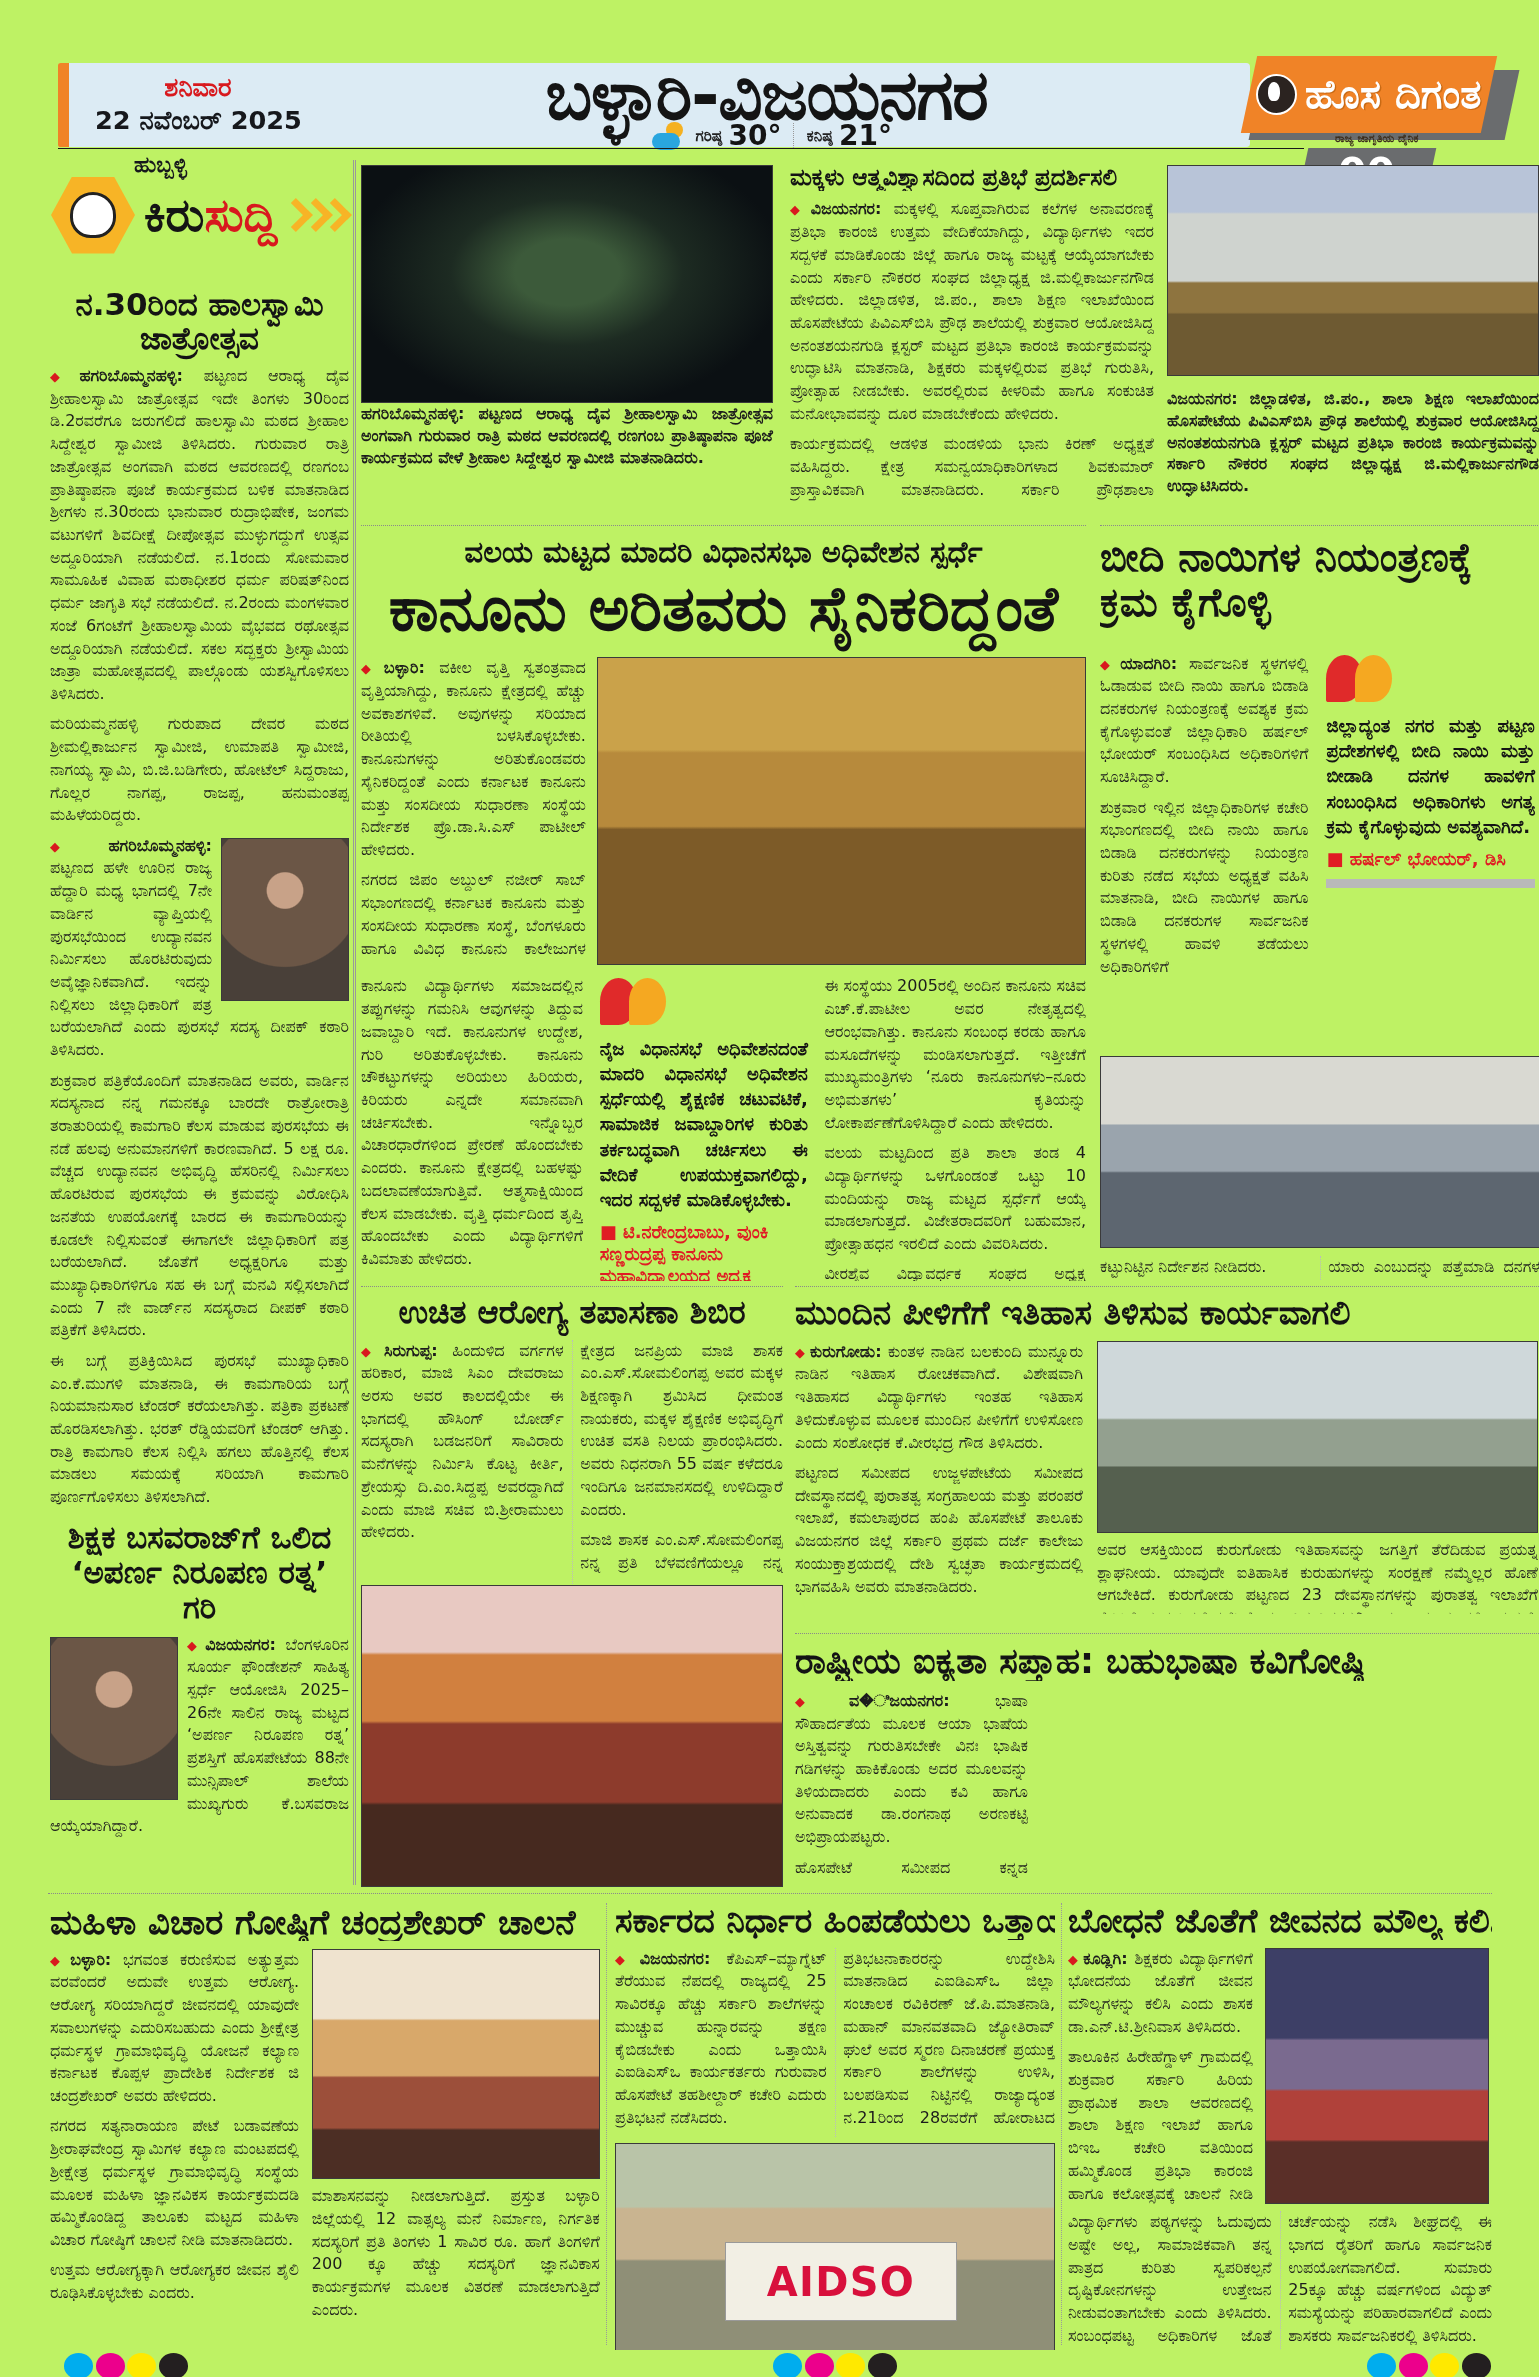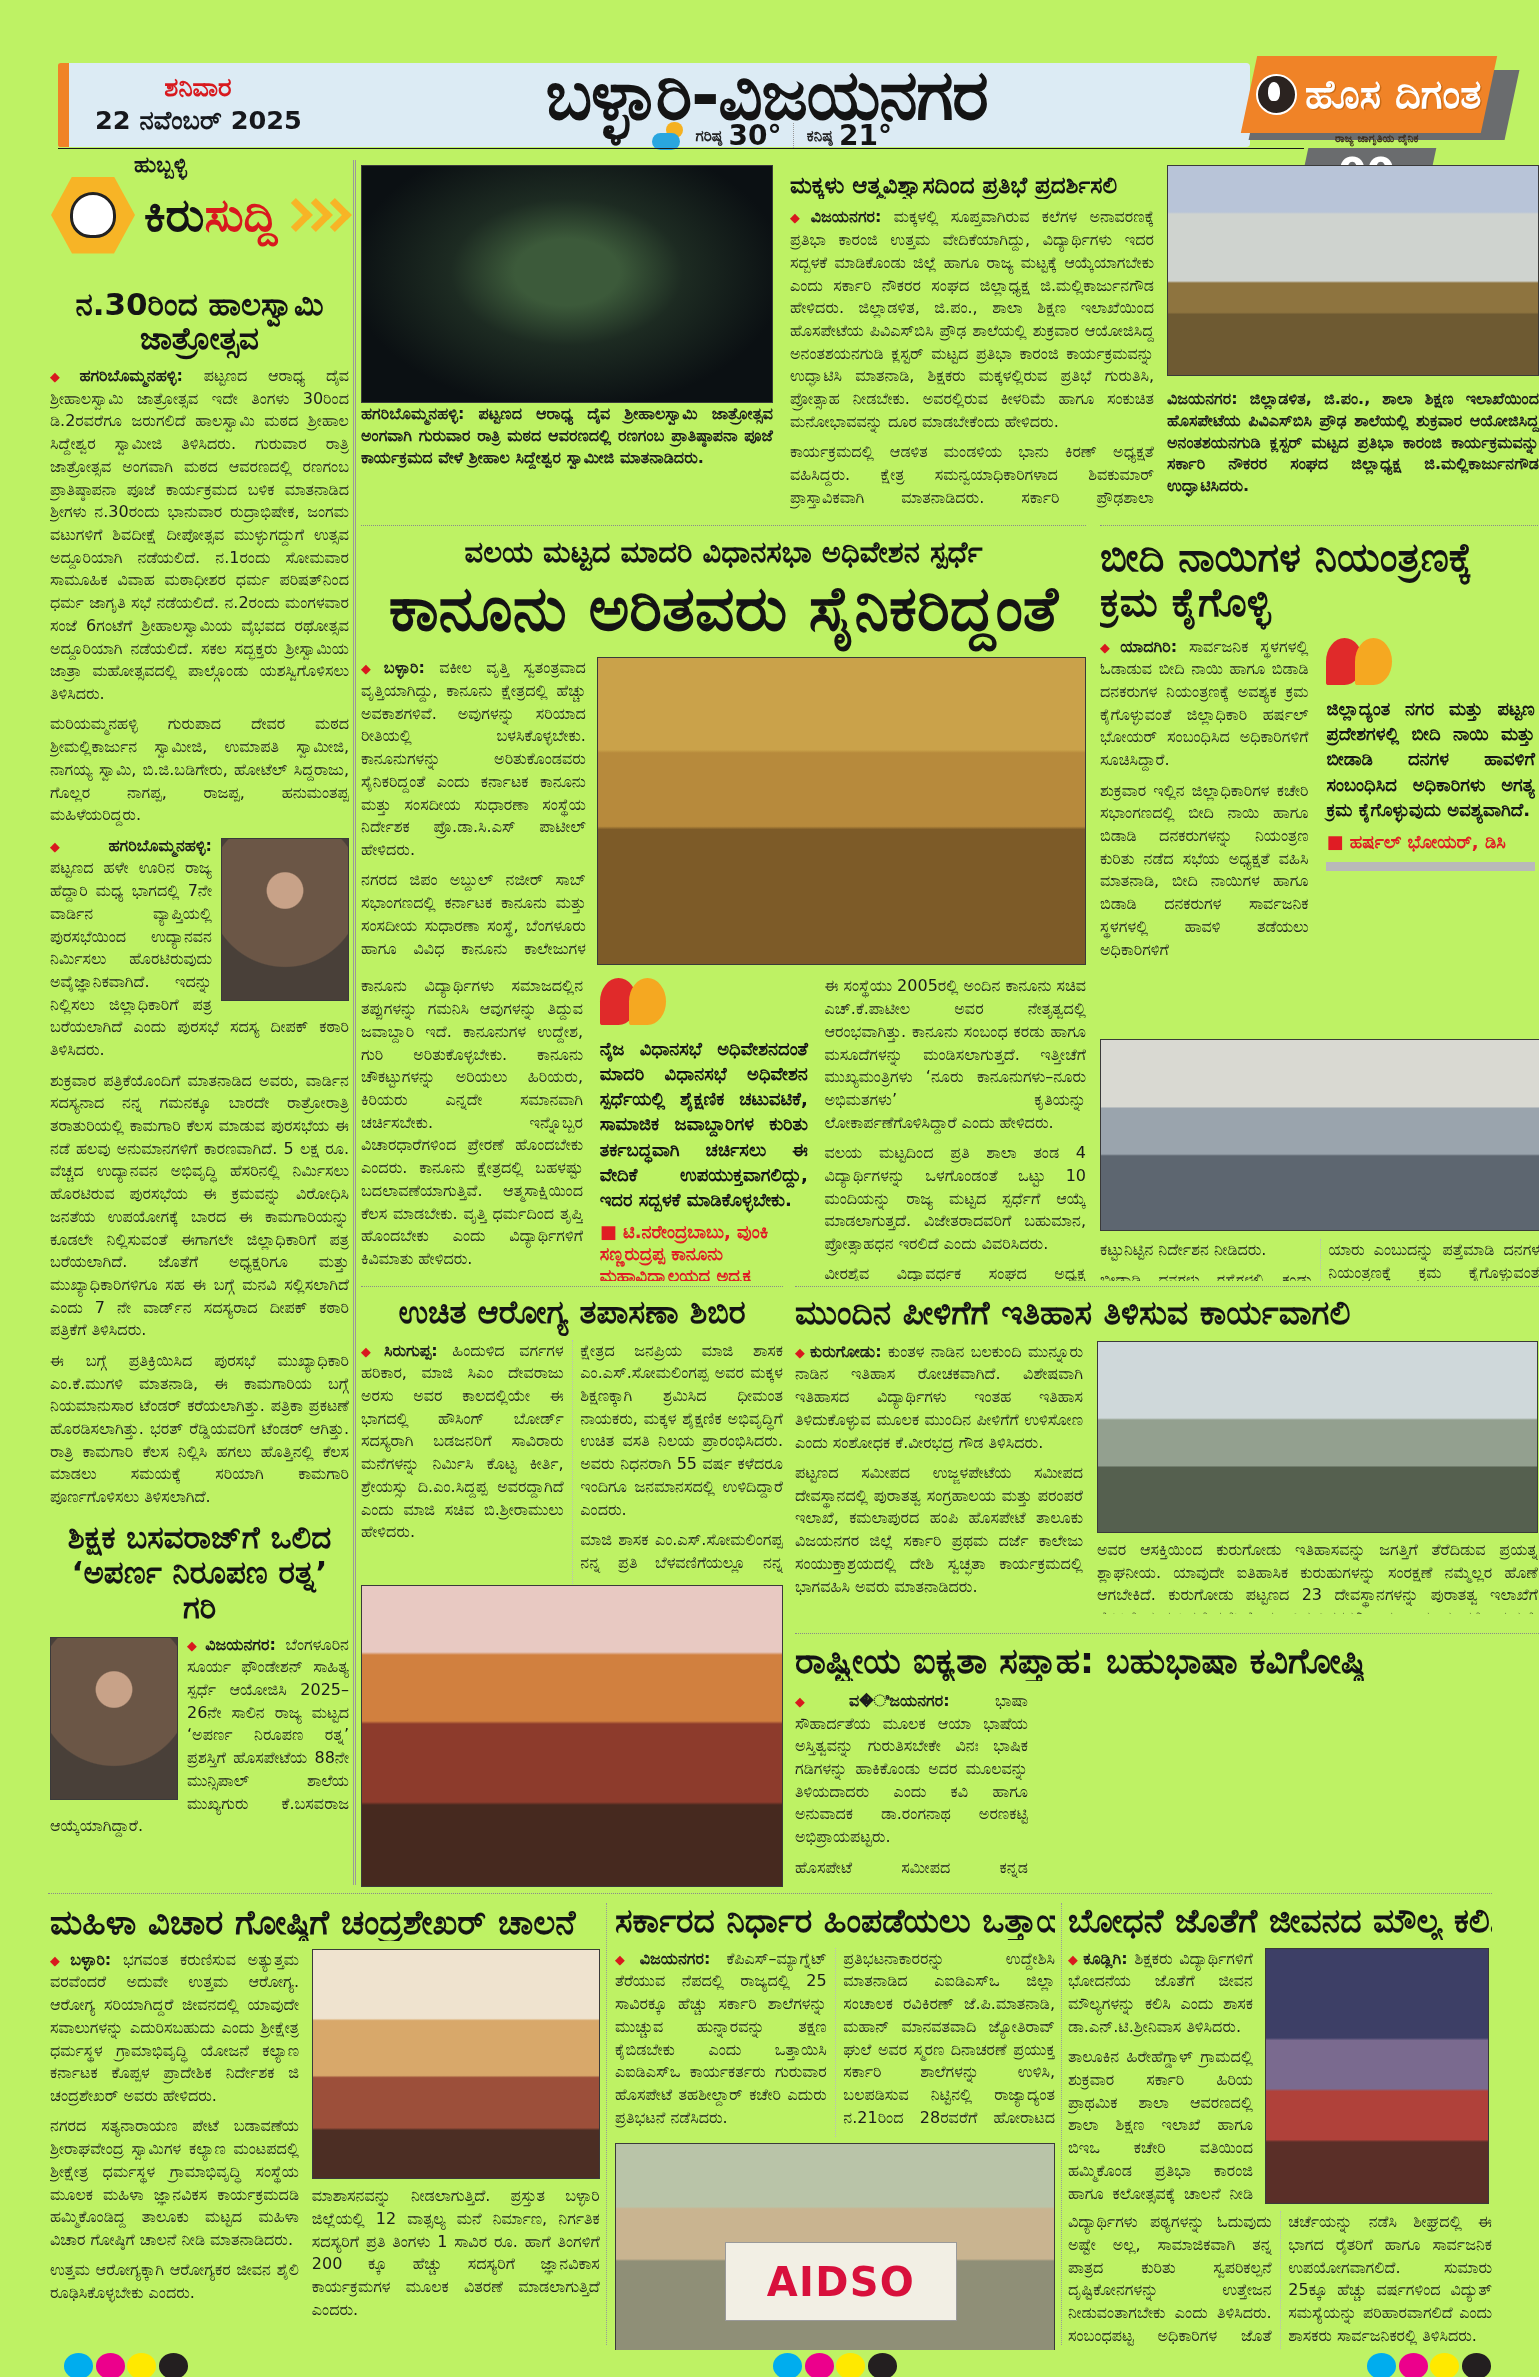--- a/index.html
+++ b/index.html
@@ -65,38 +65,38 @@
   
   .leftrail{position:absolute;left:50px;top:275px;width:299px;height:1610px;overflow:hidden;}
   .lr-head{font-size:31px;text-align:center;margin:11.5px 0 9px 0;}
   .portrait{width:128px;height:163px;float:right;margin:3.8px 0 5.1px 9px;background:
       radial-gradient(circle at 50% 32%,#c8a288 14%,#6b5646 15% 60%,#494039 61%),linear-gradient(#9aa0a8,#777);}
   .portrait.left{float:left;margin:3.8px 9px 5.1px 0;}
   .toprow{position:absolute;left:361px;top:161px;width:1179px;height:350px;overflow:hidden;}
   .tr-photo1{position:absolute;left:0;top:3.8px;width:412px;height:238px;background:
       radial-gradient(ellipse at 50% 45%,#3c5a3a 0 18%,#1d2b22 40%,#0b1013 75%),linear-gradient(#101418,#05070a);}
   .tr-cap1{position:absolute;left:0;top:236px;width:412px;}
-  .tr-art{position:absolute;left:429px;top:12px;width:364px;height:350px;}
+  .tr-art{position:absolute;left:429px;top:4px;width:364px;height:350px;}
   .tr-art .headline{font-size:23px;white-space:nowrap;overflow:hidden;margin-bottom:7.7px;}
   .tr-photo2{position:absolute;left:806px;top:3.8px;width:372px;height:211px;background:
       linear-gradient(180deg,#b8c4d8 0 22%,#cfd3cf 23% 55%,#8e743f 56% 70%,#6e5a32 71% 100%);}
   .tr-cap2{position:absolute;left:806px;top:221px;width:372px;}
   .kanunu{position:absolute;left:361px;top:525px;width:725px;height:746px;overflow:hidden;}
   .kanunu .kicker{display:block;text-align:center;font-size:29px;margin-bottom:3.8px;}
   .kanunu .headline{text-align:center;font-size:62px;margin-bottom:14px;}
   .kn-row1{display:flex;gap:11.5px;}
   .kn-col1{width:225px;height:308px;overflow:hidden;}
   .kn-photo{width:489px;height:308px;background:
       linear-gradient(180deg,#caa24a 0 30%,#b78a3c 31% 55%,#7d5b28 56% 100%);}
   .kn-row2{display:flex;gap:11.5px;margin-top:10.2px;}
   .kn-col2{width:225px;height:358px;overflow:hidden;}
   .kn-quote{width:211px;}
   .kn-col3{width:265px;height:358px;overflow:hidden;}
   .beedi{position:absolute;left:1100px;top:525px;width:440px;height:746px;overflow:hidden;}
-  .beedi .headline{font-size:40px;margin-bottom:11px;}
+  .beedi .headline{font-size:40px;margin-bottom:28px;}
   .bd-row{display:flex;gap:12.8px;}
   .bd-col1{width:211px;height:396px;overflow:hidden;}
   .bd-quote{width:211px;}
   .bd-photo{width:440px;height:192px;margin-top:7.7px;background:
       linear-gradient(180deg,#d9d9d2 0 35%,#9aa4ad 36% 60%,#5d6670 61% 100%);}
   .bd-tail{height:128px;overflow:hidden;margin-top:7.7px;}
   .uchita{position:absolute;left:361px;top:1286px;width:422px;height:601px;overflow:hidden;}
   .uchita .headline{font-size:32px;text-align:center;margin-bottom:9px;}
   .uc-body{height:250px;overflow:hidden;}
   .mundina{position:absolute;left:795px;top:1286px;width:744px;height:332px;overflow:hidden;}

